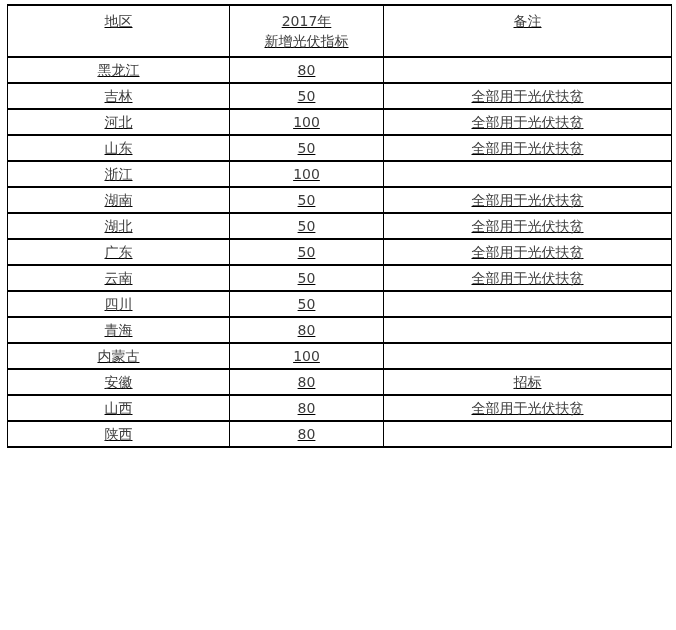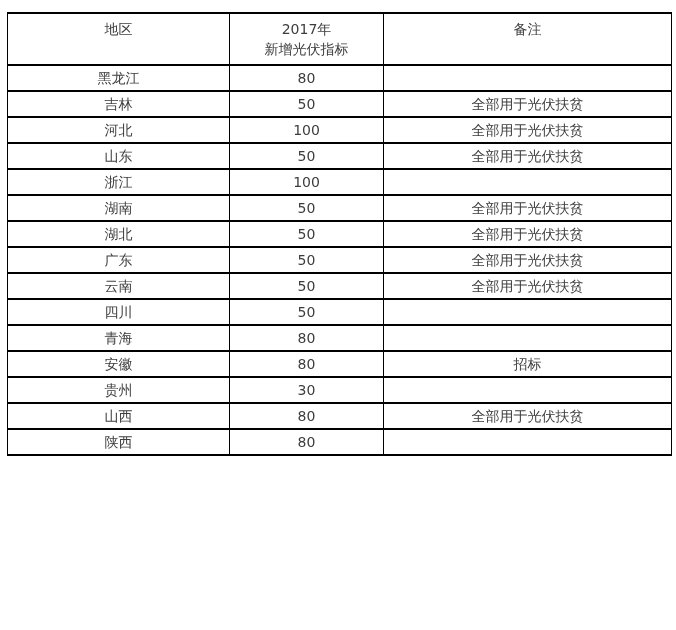--- a/index.html
+++ b/index.html
@@ -9,22 +9,23 @@
   }
   body {
     width: 676px;
     height: 630px;
     font-family: "DejaVu Sans", "Liberation Sans", sans-serif;
     overflow: hidden;
   }
   table.pv-table {
     border-collapse: collapse;
     table-layout: fixed;
-    margin: 12px 0 0 7px;
+    margin: 4px 0 0 7px;
     width: 664px;
+    text-decoration: underline;
   }
   table.pv-table th,
   table.pv-table td {
     border-top: 2px solid #000000;
     border-bottom: 2px solid #000000;
     border-left: 1px solid #000000;
     border-right: 1px solid #000000;
     text-align: center;
     color: #3d3d3d;
     font-weight: normal;
@@ -132,32 +133,32 @@
     <td>50</td>
     <td></td>
   </tr>
 
   <tr>
     <td>青海</td>
     <td>80</td>
     <td></td>
   </tr>
 
+  <tr>
+    <td>内蒙古</td>
+    <td>100</td>
+    <td></td>
+  </tr>
 
   <tr>
     <td>安徽</td>
     <td>80</td>
     <td>招标</td>
   </tr>
 
-  <tr>
-    <td>贵州</td>
-    <td>30</td>
-    <td></td>
-  </tr>
 
   <tr>
     <td>山西</td>
     <td>80</td>
     <td>全部用于光伏扶贫</td>
   </tr>
 
   <tr>
     <td>陕西</td>
     <td>80</td>

